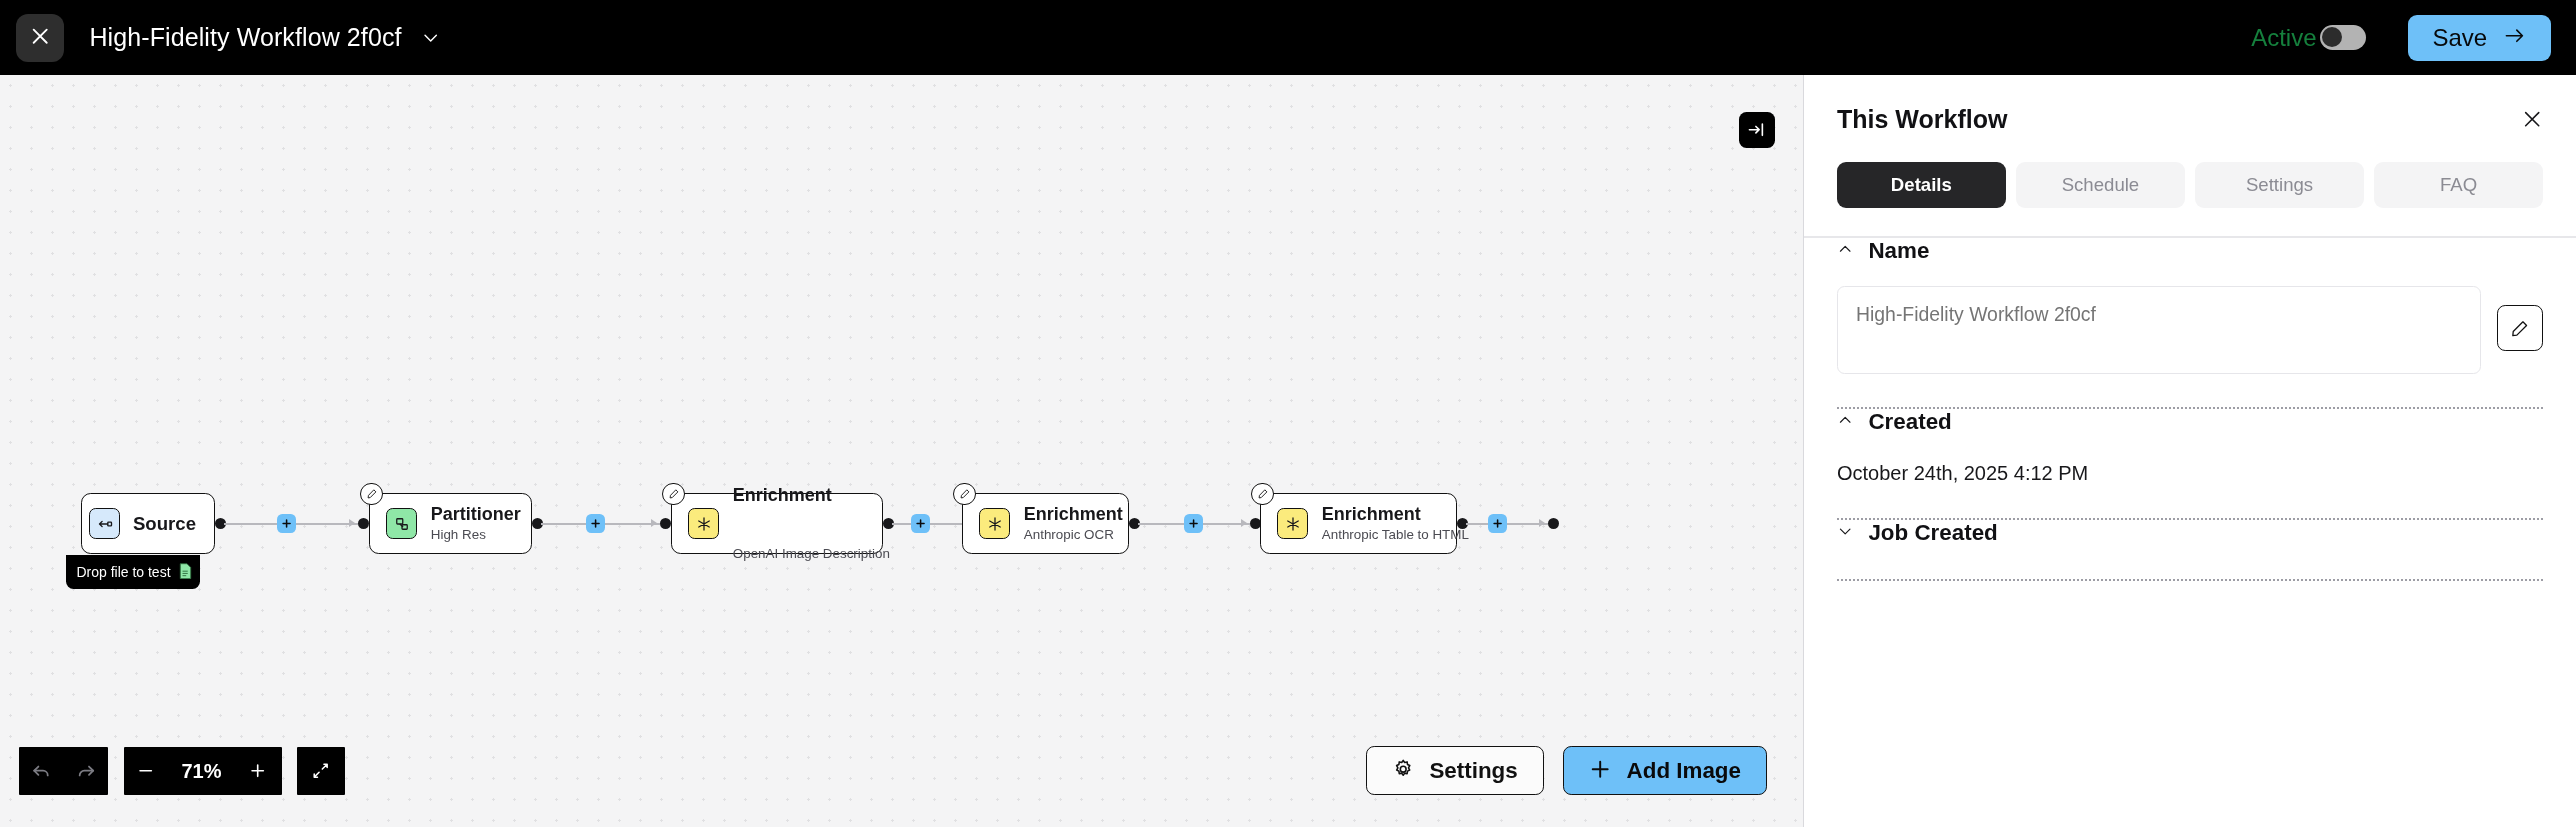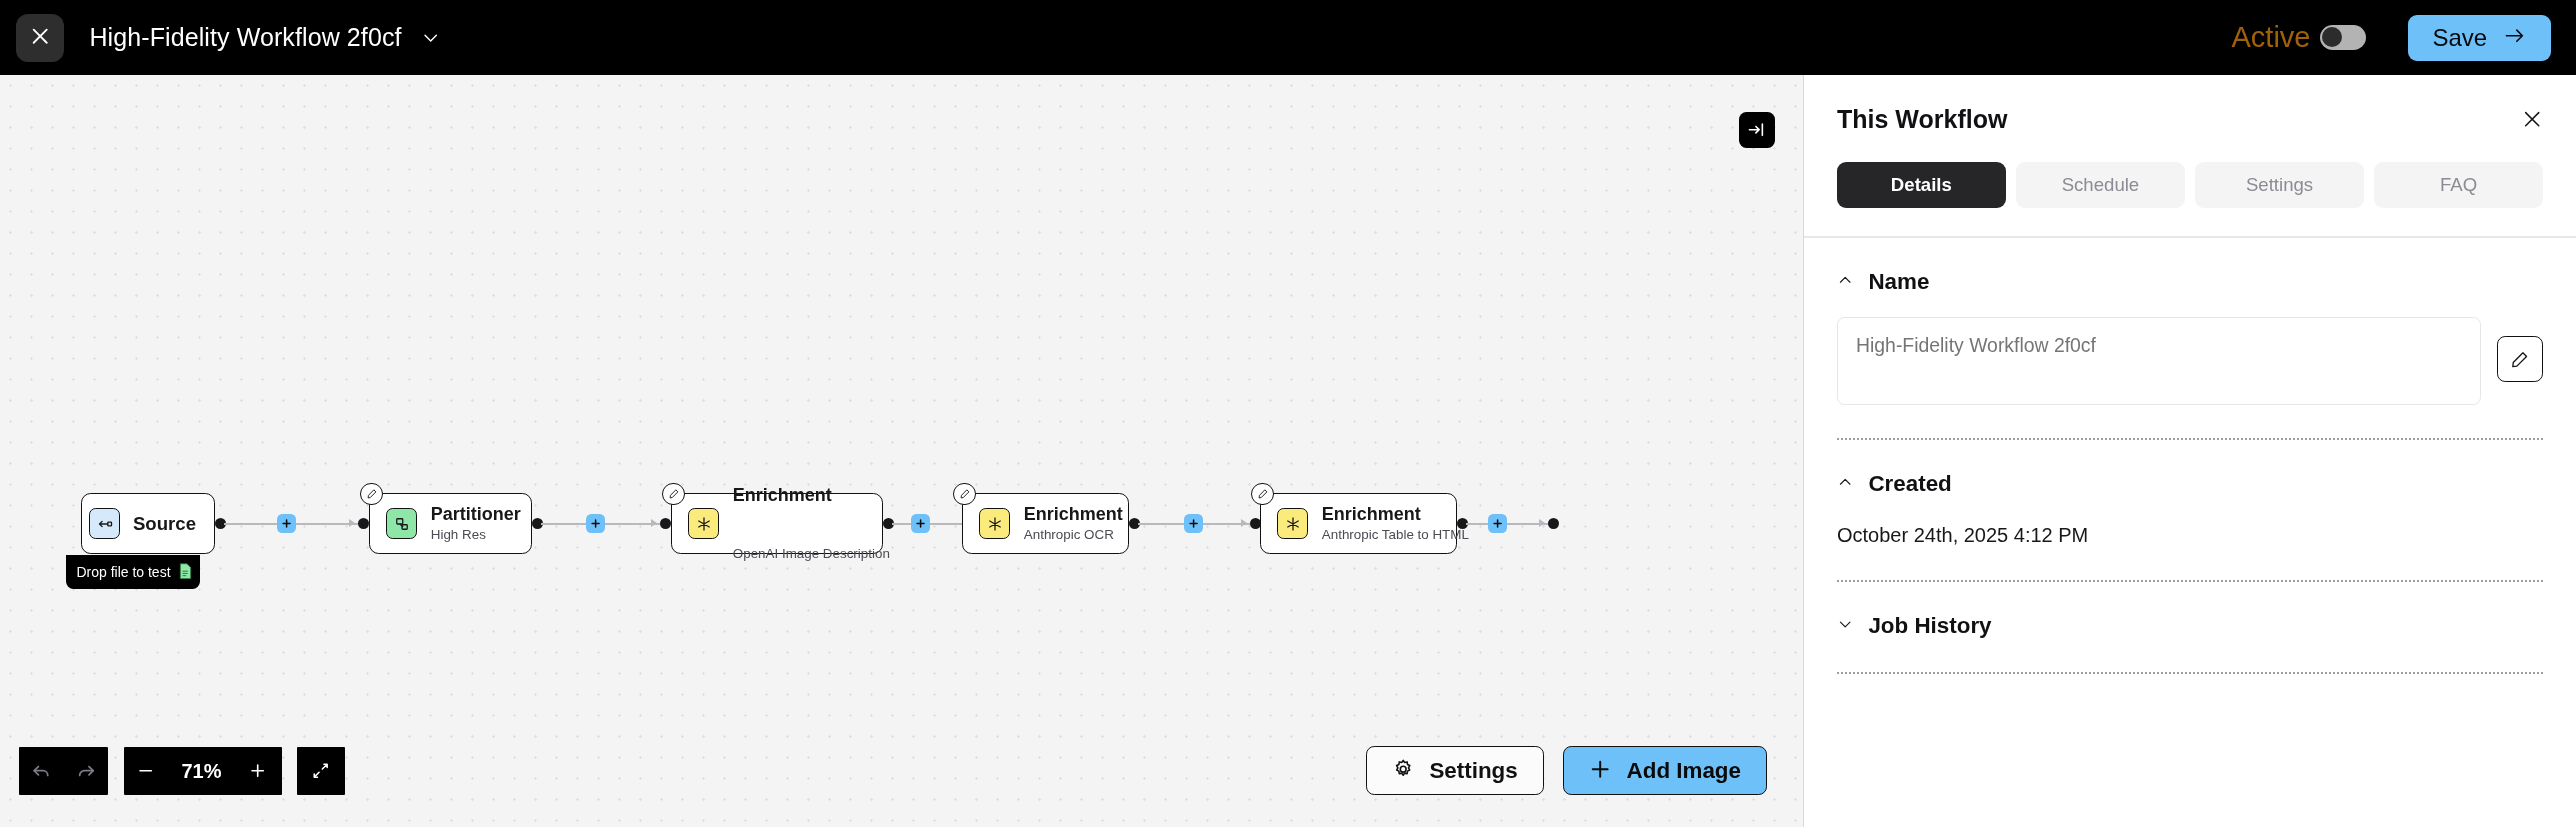--- a/index.html
+++ b/index.html
@@ -23,21 +23,21 @@
   }
   #close-btn svg { width: 22.4px; height: 22.4px; }
   #wf-title {
     color: #ffffff; font-size: 25px; font-weight: 400; margin-left: 25px;
     white-space: nowrap; letter-spacing: 0.1px;
   }
   #title-caret { margin-left: 19.4px; display: flex; align-items: center; cursor: pointer; }
   #topbar-right {
     margin-left: auto; display: flex; align-items: center; margin-right: 25px;
   }
-  #active-label { color: #a16207; font-size: 29px; margin-right: 9px; }
+  #active-label { color: #15803d; font-size: 24px; margin-right: 3px; }
   #active-toggle {
     width: 46px; height: 24.6px; border-radius: 12.7px; background: #b3b3b3;
     position: relative; cursor: pointer; margin-right: 42px; flex: none;
   }
   #active-toggle .knob {
     position: absolute; left: 2.2px; top: 2.2px; width: 20px; height: 20px;
     border-radius: 50%; background: #2c2c2c;
   }
   #save-btn {
     background: #6ec0f8; border: none; border-radius: 9px;
@@ -137,21 +137,21 @@
   #tabs { display: flex; gap: 10.4px; padding: 28px 33px 0 33px; }
   .tab {
     flex: 1; height: 46px; border-radius: 9px; background: #f4f4f5;
     display: flex; align-items: center; justify-content: center;
     font-size: 18.6px; color: #8b8b93; cursor: pointer;
   }
   .tab.active { background: #262628; color: #ffffff; font-weight: 700; }
   #panel-divider { height: 1.5px; background: #e7e7ea; margin-top: 28px; }
   #panel-body { padding: 0 33px; }
   .sec-head {
-    display: flex; align-items: center; gap: 15px; padding-top: 31px; cursor: pointer;
+    display: flex; align-items: center; gap: 15px; cursor: pointer;
   }
   .sec-title { font-size: 22.4px; font-weight: 700; color: #111114; }
   .name-row { display: flex; align-items: flex-start; gap: 16.4px; margin-top: 22.4px; }
   #name-input {
     flex: 1; height: 88px; border: 1.5px solid #e6e6ea; border-radius: 7.5px;
     background: #fff; font-size: 19.4px; color: #9a9aa2; padding: 16.4px 18px;
     font-family: "Liberation Sans", sans-serif; resize: none; outline: none;
   }
   #name-edit-btn {
     width: 46px; height: 46px; border: 1.6px solid #111; border-radius: 8.2px;
@@ -452,21 +452,21 @@
       </div>
       <div class="created-val">October 24th, 2025 4:12 PM</div>
       <div class="dotted"></div>
 
       <div class="sec-head">
         <span>
           <svg width="16.4" height="16.4" viewBox="0 0 24 24" fill="none" stroke="#18181b" stroke-width="1.7" stroke-linecap="round" stroke-linejoin="round">
               <path d="M5 9 L12 16 L19 9"></path>
             </svg>
         </span>
-        <span class="sec-title">Job History</span>
+        <span class="sec-title">Job Created</span>
       </div>
       <div class="dotted"></div>
 
     </div>
   </div>
 
 </div>
 
 
 </body></html>

